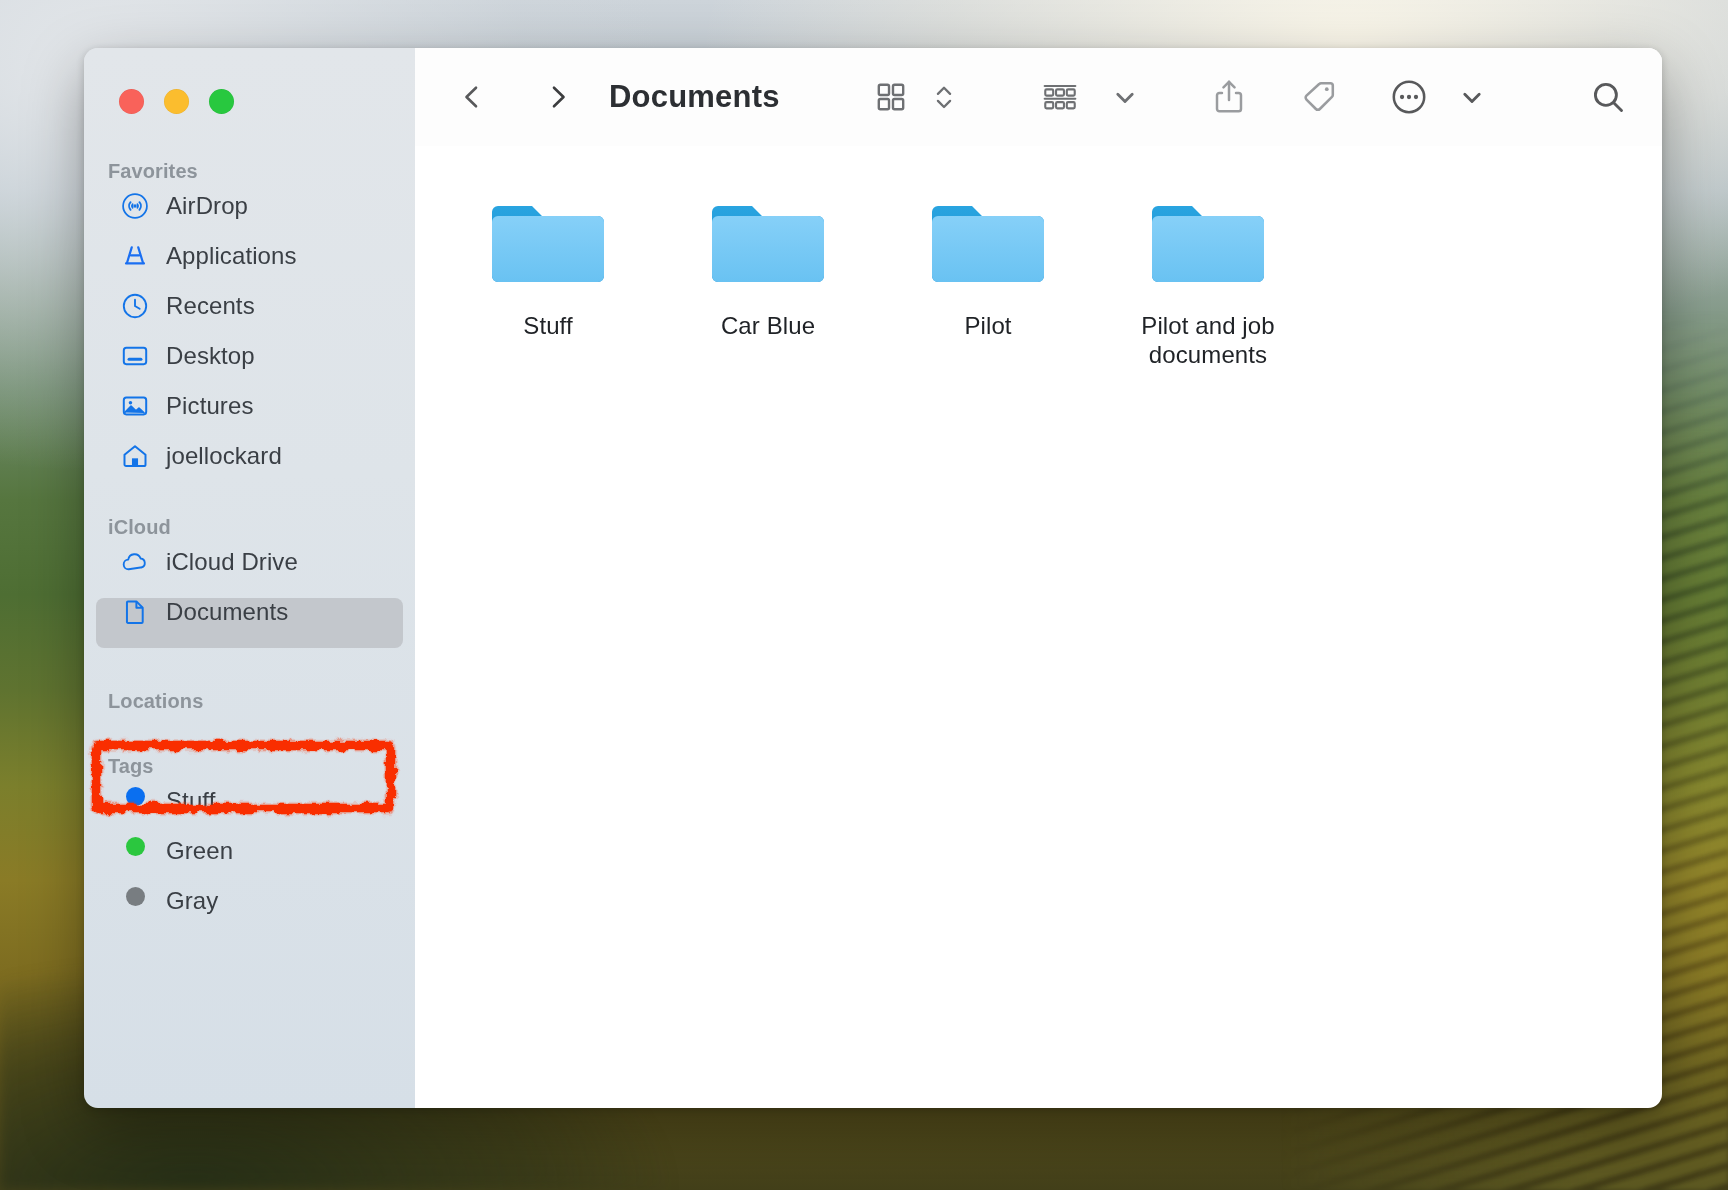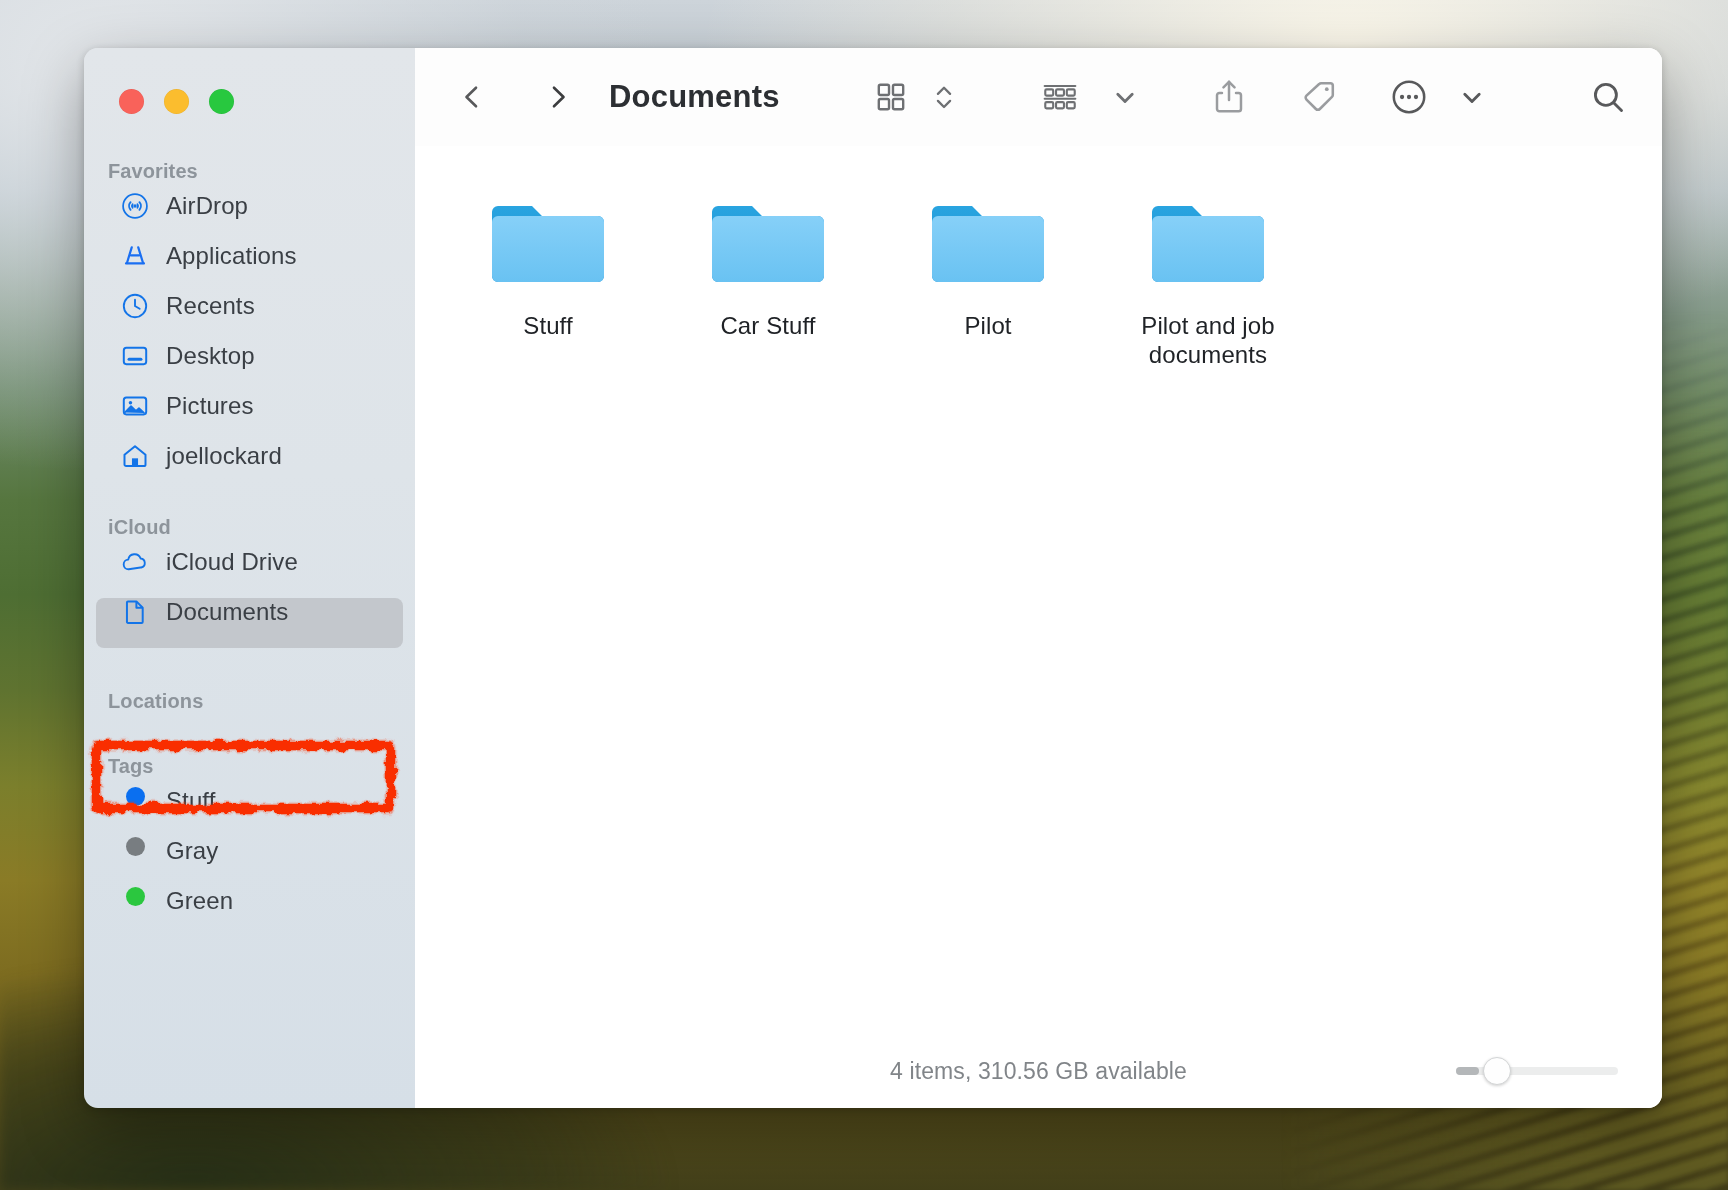--- a/index.html
+++ b/index.html
@@ -400,30 +400,30 @@
 
         <div class="sb-item">
           <span class="sb-icon">
             <span class="tag-dot" style="background:#0a6ff0"></span>
           </span>
           <span class="sb-label">Stuff</span>
         </div>
 
         <div class="sb-item">
           <span class="sb-icon">
+            <span class="tag-dot" style="background:#2bc73f"></span>
+          </span>
+          <span class="sb-label">Green</span>
+        </div>
+
+        <div class="sb-item">
+          <span class="sb-icon">
             <span class="tag-dot" style="background:#787d81"></span>
           </span>
           <span class="sb-label">Gray</span>
-        </div>
-
-        <div class="sb-item">
-          <span class="sb-icon">
-            <span class="tag-dot" style="background:#2bc73f"></span>
-          </span>
-          <span class="sb-label">Green</span>
         </div>
       </div>
 
       <div id="annotation-box"></div>
     </div>
 
     <div id="content">
 
       <div id="toolbar">
 
@@ -540,21 +540,21 @@
           <span class="file-label">Stuff</span>
         </div>
 
         <div class="file-item">
           <span class="folder-icon">
             <svg width="120" height="96" viewBox="0 0 120 96">
               <path d="M4 14a6 6 0 0 1 6-6h34l10 10h56a6 6 0 0 1 6 6v54a6 6 0 0 1-6 6H10a6 6 0 0 1-6-6Z" fill="url(#fTab)"></path>
               <path d="M4 24a6 6 0 0 1 6-6h100a6 6 0 0 1 6 6v54a6 6 0 0 1-6 6H10a6 6 0 0 1-6-6Z" fill="url(#fBody)"></path>
             </svg>
           </span>
-          <span class="file-label">Car Stuff</span>
+          <span class="file-label">Car Blue</span>
         </div>
 
         <div class="file-item">
           <span class="folder-icon">
             <svg width="120" height="96" viewBox="0 0 120 96">
               <path d="M4 14a6 6 0 0 1 6-6h34l10 10h56a6 6 0 0 1 6 6v54a6 6 0 0 1-6 6H10a6 6 0 0 1-6-6Z" fill="url(#fTab)"></path>
               <path d="M4 24a6 6 0 0 1 6-6h100a6 6 0 0 1 6 6v54a6 6 0 0 1-6 6H10a6 6 0 0 1-6-6Z" fill="url(#fBody)"></path>
             </svg>
           </span>
           <span class="file-label">Pilot</span>
@@ -564,24 +564,16 @@
           <span class="folder-icon">
             <svg width="120" height="96" viewBox="0 0 120 96">
               <path d="M4 14a6 6 0 0 1 6-6h34l10 10h56a6 6 0 0 1 6 6v54a6 6 0 0 1-6 6H10a6 6 0 0 1-6-6Z" fill="url(#fTab)"></path>
               <path d="M4 24a6 6 0 0 1 6-6h100a6 6 0 0 1 6 6v54a6 6 0 0 1-6 6H10a6 6 0 0 1-6-6Z" fill="url(#fBody)"></path>
             </svg>
           </span>
           <span class="file-label">Pilot and job documents</span>
         </div>
       </div>
 
-      <div id="statusbar">
-        <div id="status-text">4 items, 310.56 GB available</div>
-        <div id="zoom-slider">
-          <span class="slider-track"></span>
-          <span class="slider-fill" style="width: 14%;"></span>
-          <span class="slider-knob" style="left: calc(22% - 9px);"></span>
-        </div>
-      </div>
 
     </div>
   </div>
 </div>
 
 </body></html>

